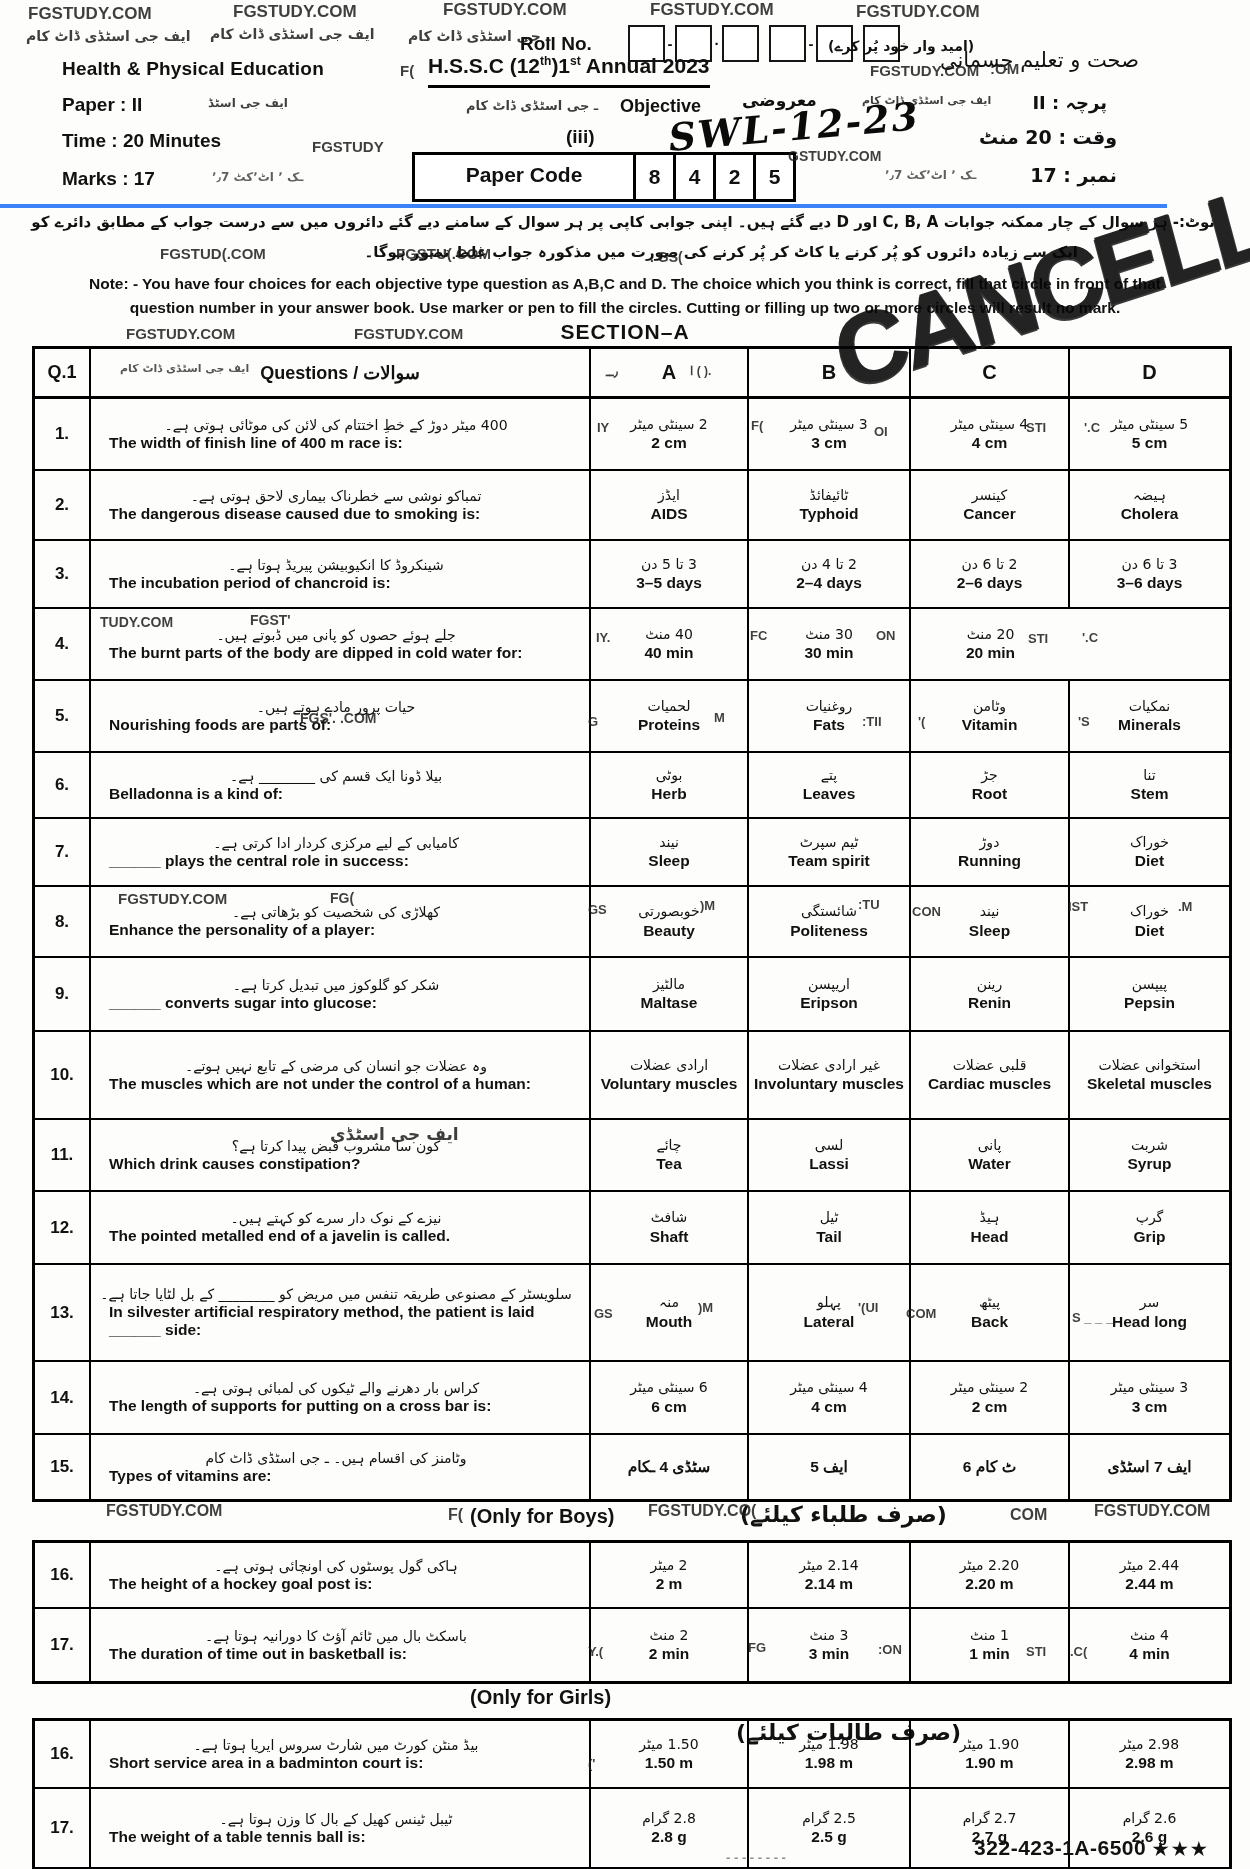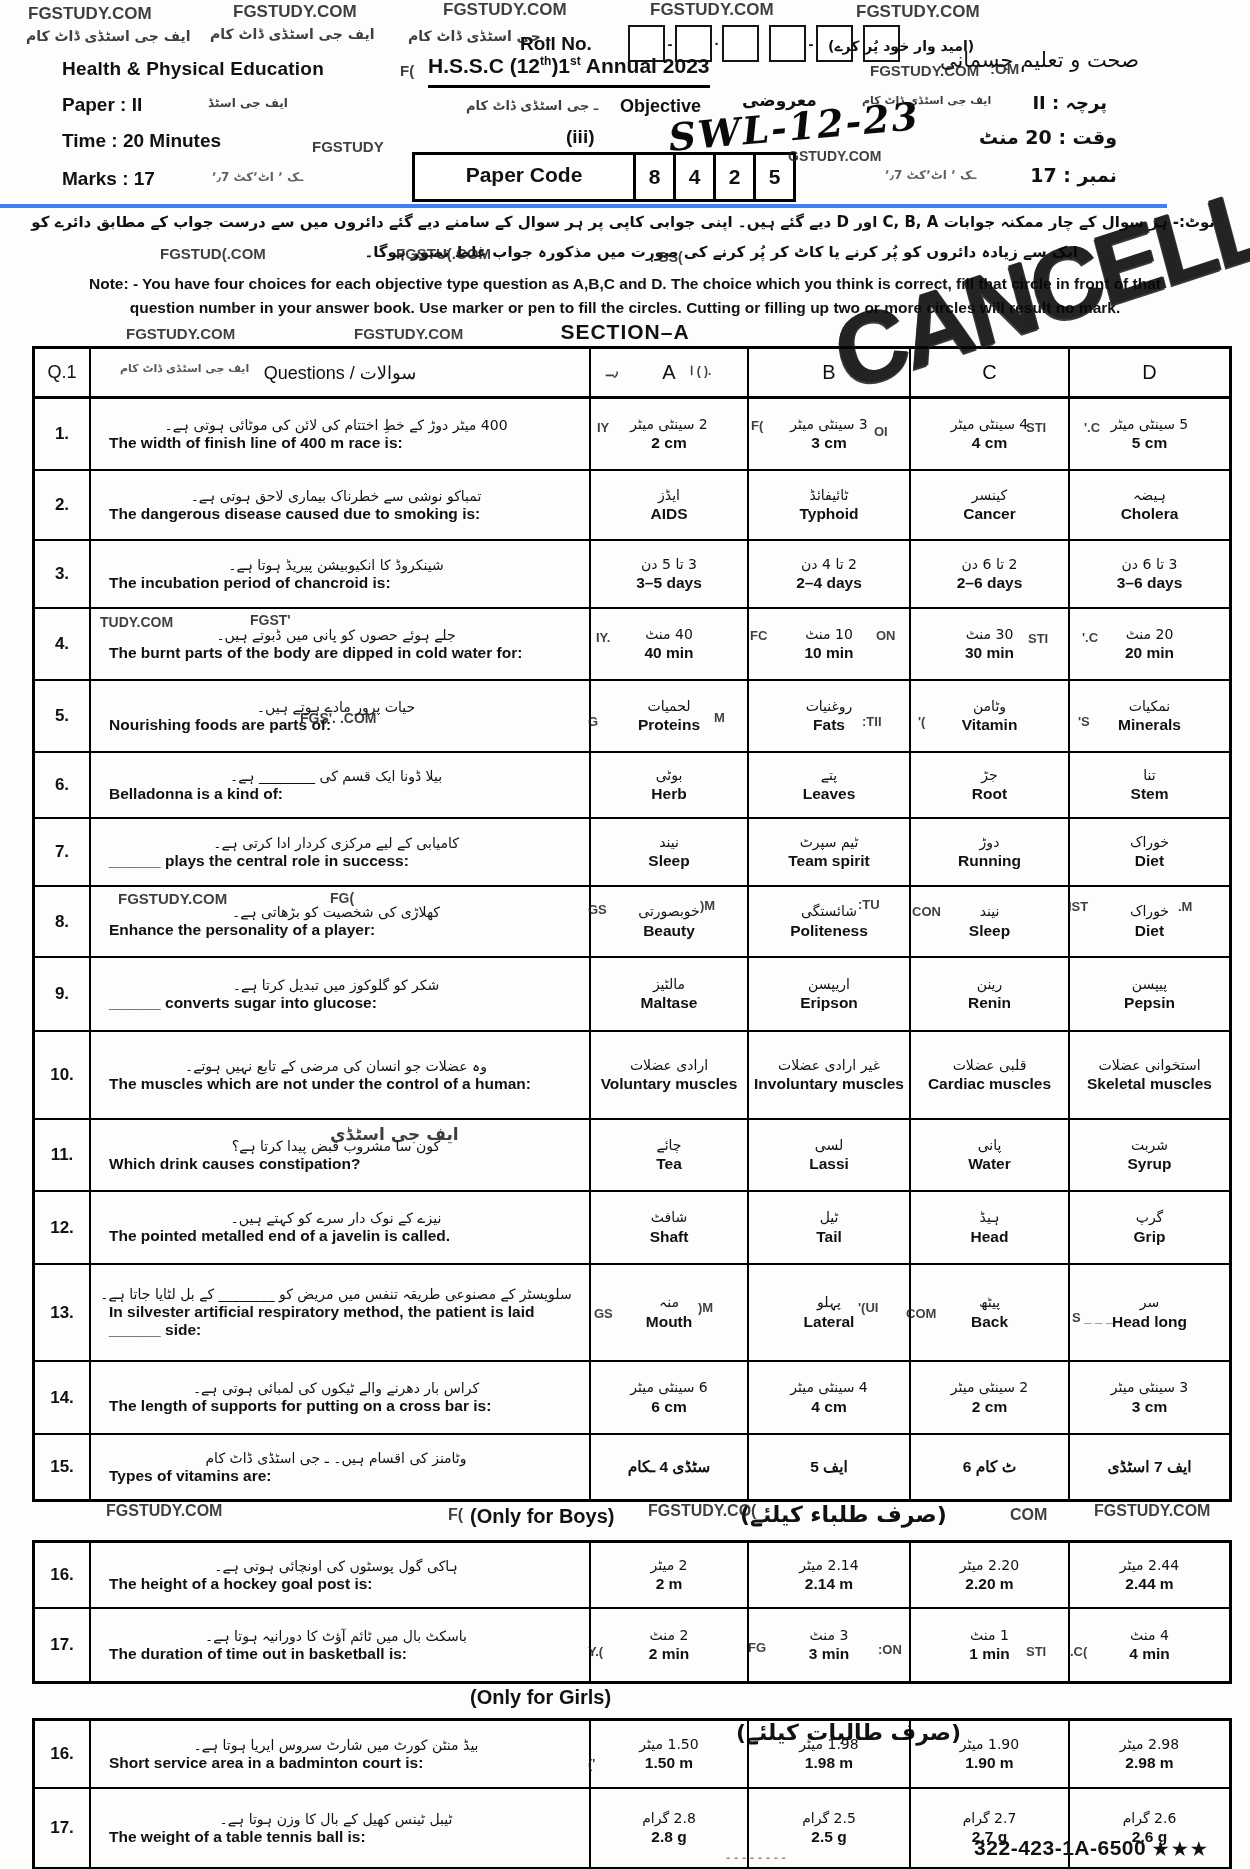--- a/index.html
+++ b/index.html
@@ -59,21 +59,21 @@
     font-family:"Liberation Sans", sans-serif;
   }
 
   
   .qtable { position:absolute; left:32px; width:1200px; border:3px solid #000; background:transparent; }
   .trow { display:grid; grid-template-columns:56px 500px 158px 162px 159px 159px; border-bottom:2px solid #000; }
   .qtable .trow:last-child { border-bottom:none; }
   .td { border-right:2px solid #000; position:relative; padding:2px 4px; }
   .td:last-child { border-right:none; }
   .thead { min-height:50px; border-bottom:3px solid #000; }
-  .thead .td { display:flex; align-items:center; justify-content:center; font-weight:400; }
+  .thead .td { display:flex; align-items:center; justify-content:center; font-weight:700; }
   .th-q { font-size:18px; }
   .th-questions { font-size:18px; }
   .th-opt { font-size:20px; }
   .num { display:flex; align-items:center; justify-content:center; font-size:17px; font-weight:700; }
   .qcell { display:flex; flex-direction:column; justify-content:center; }
   .q-ur { text-align:center; font-size:14px; padding:3px 8px 1px 0; }
   .q-en { font-weight:700; font-size:15.5px; padding:0 0 3px 14px; text-align:left; white-space:normal; }
   .opt { display:flex; flex-direction:column; justify-content:center; align-items:center; text-align:center; }
   .opt-ur { font-size:14px; line-height:1.25; }
   .opt-en { font-weight:700; font-size:15.5px; line-height:1.25; white-space:normal; }
@@ -222,24 +222,20 @@
       </div>
       <div class="trow" style="min-height: 72px;">
         <div class="td num">4.</div>
         <div class="td qcell">
           <div class="q-ur ur">جلے ہوئے حصوں کو پانی میں ڈبوتے ہیں۔</div>
           <div class="q-en">The burnt parts of the body are dipped in cold water for:</div>
         </div>
         <div class="td opt">
           <div class="opt-ur ur">40 منٹ</div>
           <div class="opt-en">40 min</div>
-        </div>
-        <div class="td opt">
-          <div class="opt-ur ur">10 منٹ</div>
-          <div class="opt-en">10 min</div>
         </div>
         <div class="td opt">
           <div class="opt-ur ur">30 منٹ</div>
           <div class="opt-en">30 min</div>
         </div>
         <div class="td opt">
           <div class="opt-ur ur">20 منٹ</div>
           <div class="opt-en">20 min</div>
         </div>
       </div>

